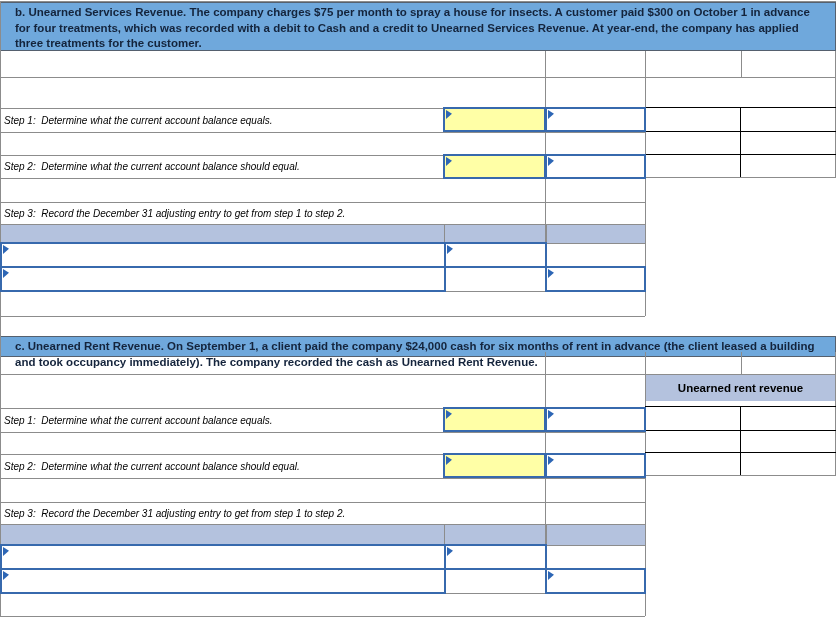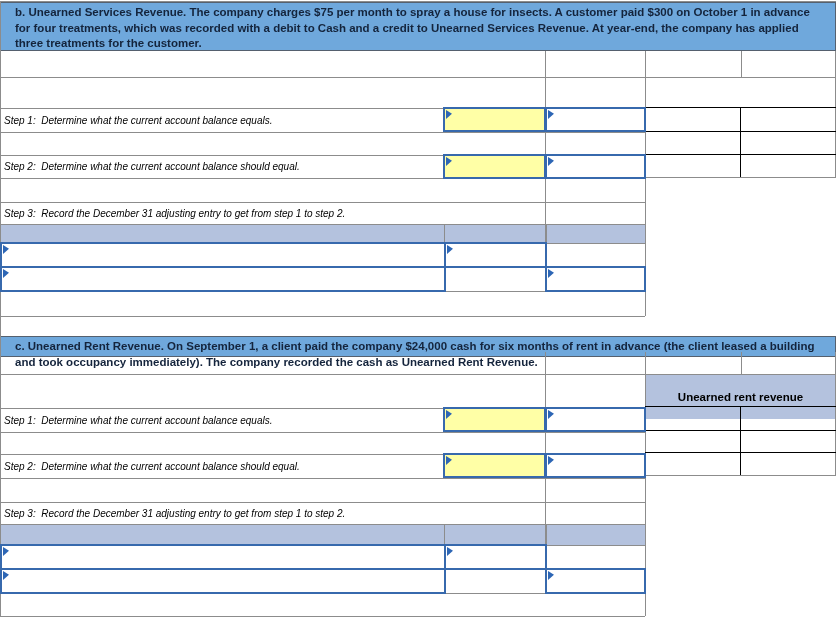--- a/index.html
+++ b/index.html
@@ -69,21 +69,21 @@
     <span class="tri"></span>
     <span class="inputval"></span>
   </div>
   <div class="abs inputcell" style="left:545px;top:266px;width:101px;height:26px;">
     <span class="tri"></span>
     <span class="inputval"></span>
   </div>
 
   <div class="abs banner" style="left:0;top:328px;width:836px;height:21px;margin-top:8px;">c. Unearned Rent Revenue. On September 1, a client paid the company $24,000 cash for six months of rent in advance (the client leased a building and took occupancy immediately). The company recorded the cash as Unearned Rent Revenue.</div>
 
-  <div class="abs shade tah" style="left:645px;top:374px;width:191px;height:45px;">Unearned rent revenue</div>
+  <div class="abs shade tah" style="left:645px;top:374px;width:191px;height:27px;">Unearned rent revenue</div>
 
   <div class="abs tacell" style="left:645px;top:406px;width:95px;height:24px;"></div>
   <div class="abs tacell" style="left:741px;top:406px;width:95px;height:24px;"></div>
   <div class="abs tacell" style="left:645px;top:430px;width:95px;height:22px;"></div>
   <div class="abs tacell" style="left:741px;top:430px;width:95px;height:22px;"></div>
   <div class="abs tacell" style="left:645px;top:452px;width:95px;height:23px;"></div>
   <div class="abs tacell" style="left:741px;top:452px;width:95px;height:23px;"></div>
 
   <div class="abs steptext" style="left:0;top:408px;width:440px;height:24px;">Step 1:  Determine what the current account balance equals.</div>
   <div class="abs steptext" style="left:0;top:454px;width:440px;height:24px;">Step 2:  Determine what the current account balance should equal.</div>

